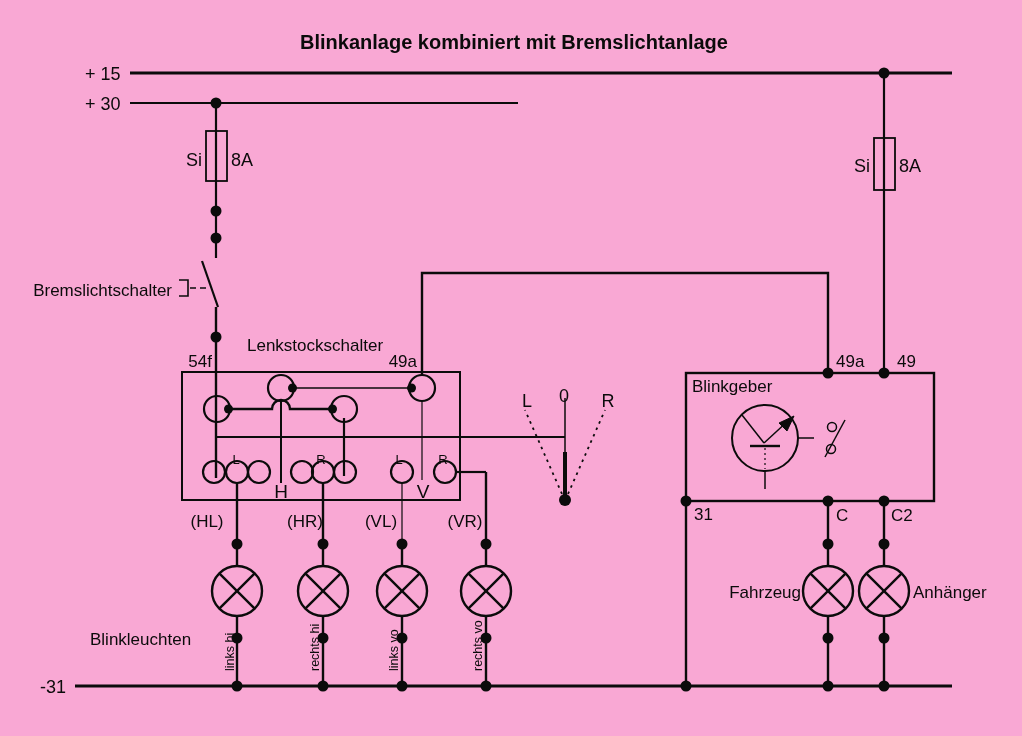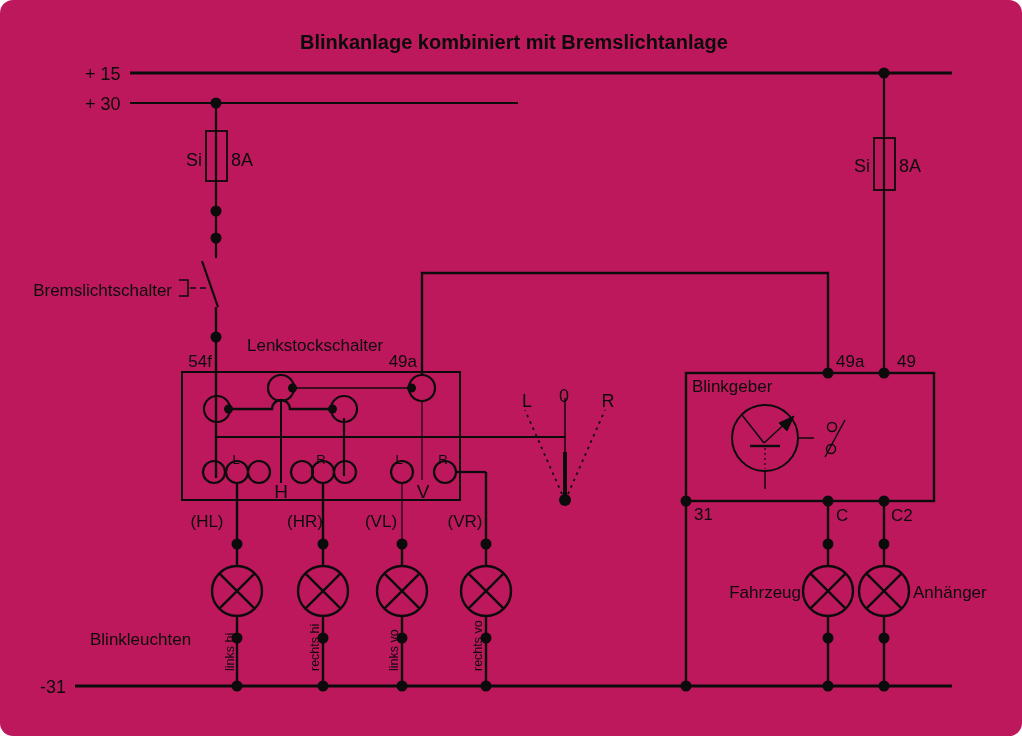--- a/index.html
+++ b/index.html
@@ -1,16 +1,16 @@
 <!DOCTYPE html>
 <html><head>
 <meta charset="utf-8">
 <style>
   html,body{margin:0;padding:0;background:#ffffff;}
-  .page{position:relative;width:1022px;height:736px;background:#be185d;overflow:hidden;border-radius:13px;}
+  .page{position:relative;width:1022px;height:736px;background:#f9a8d4;overflow:hidden;}
   svg{position:absolute;left:0;top:0;}
   text{font-family:"Liberation Sans", sans-serif;fill:#0b0b0b;}
   .t17{font-size:17px;}
   .t18{font-size:18px;}
   .t13{font-size:13px;}
   .t19{font-size:19px;}
   .t12{font-size:12.5px;}
   .title{font-size:20px;font-weight:bold;}
   .wire{stroke:#0b0b0b;fill:none;}
 </style>

